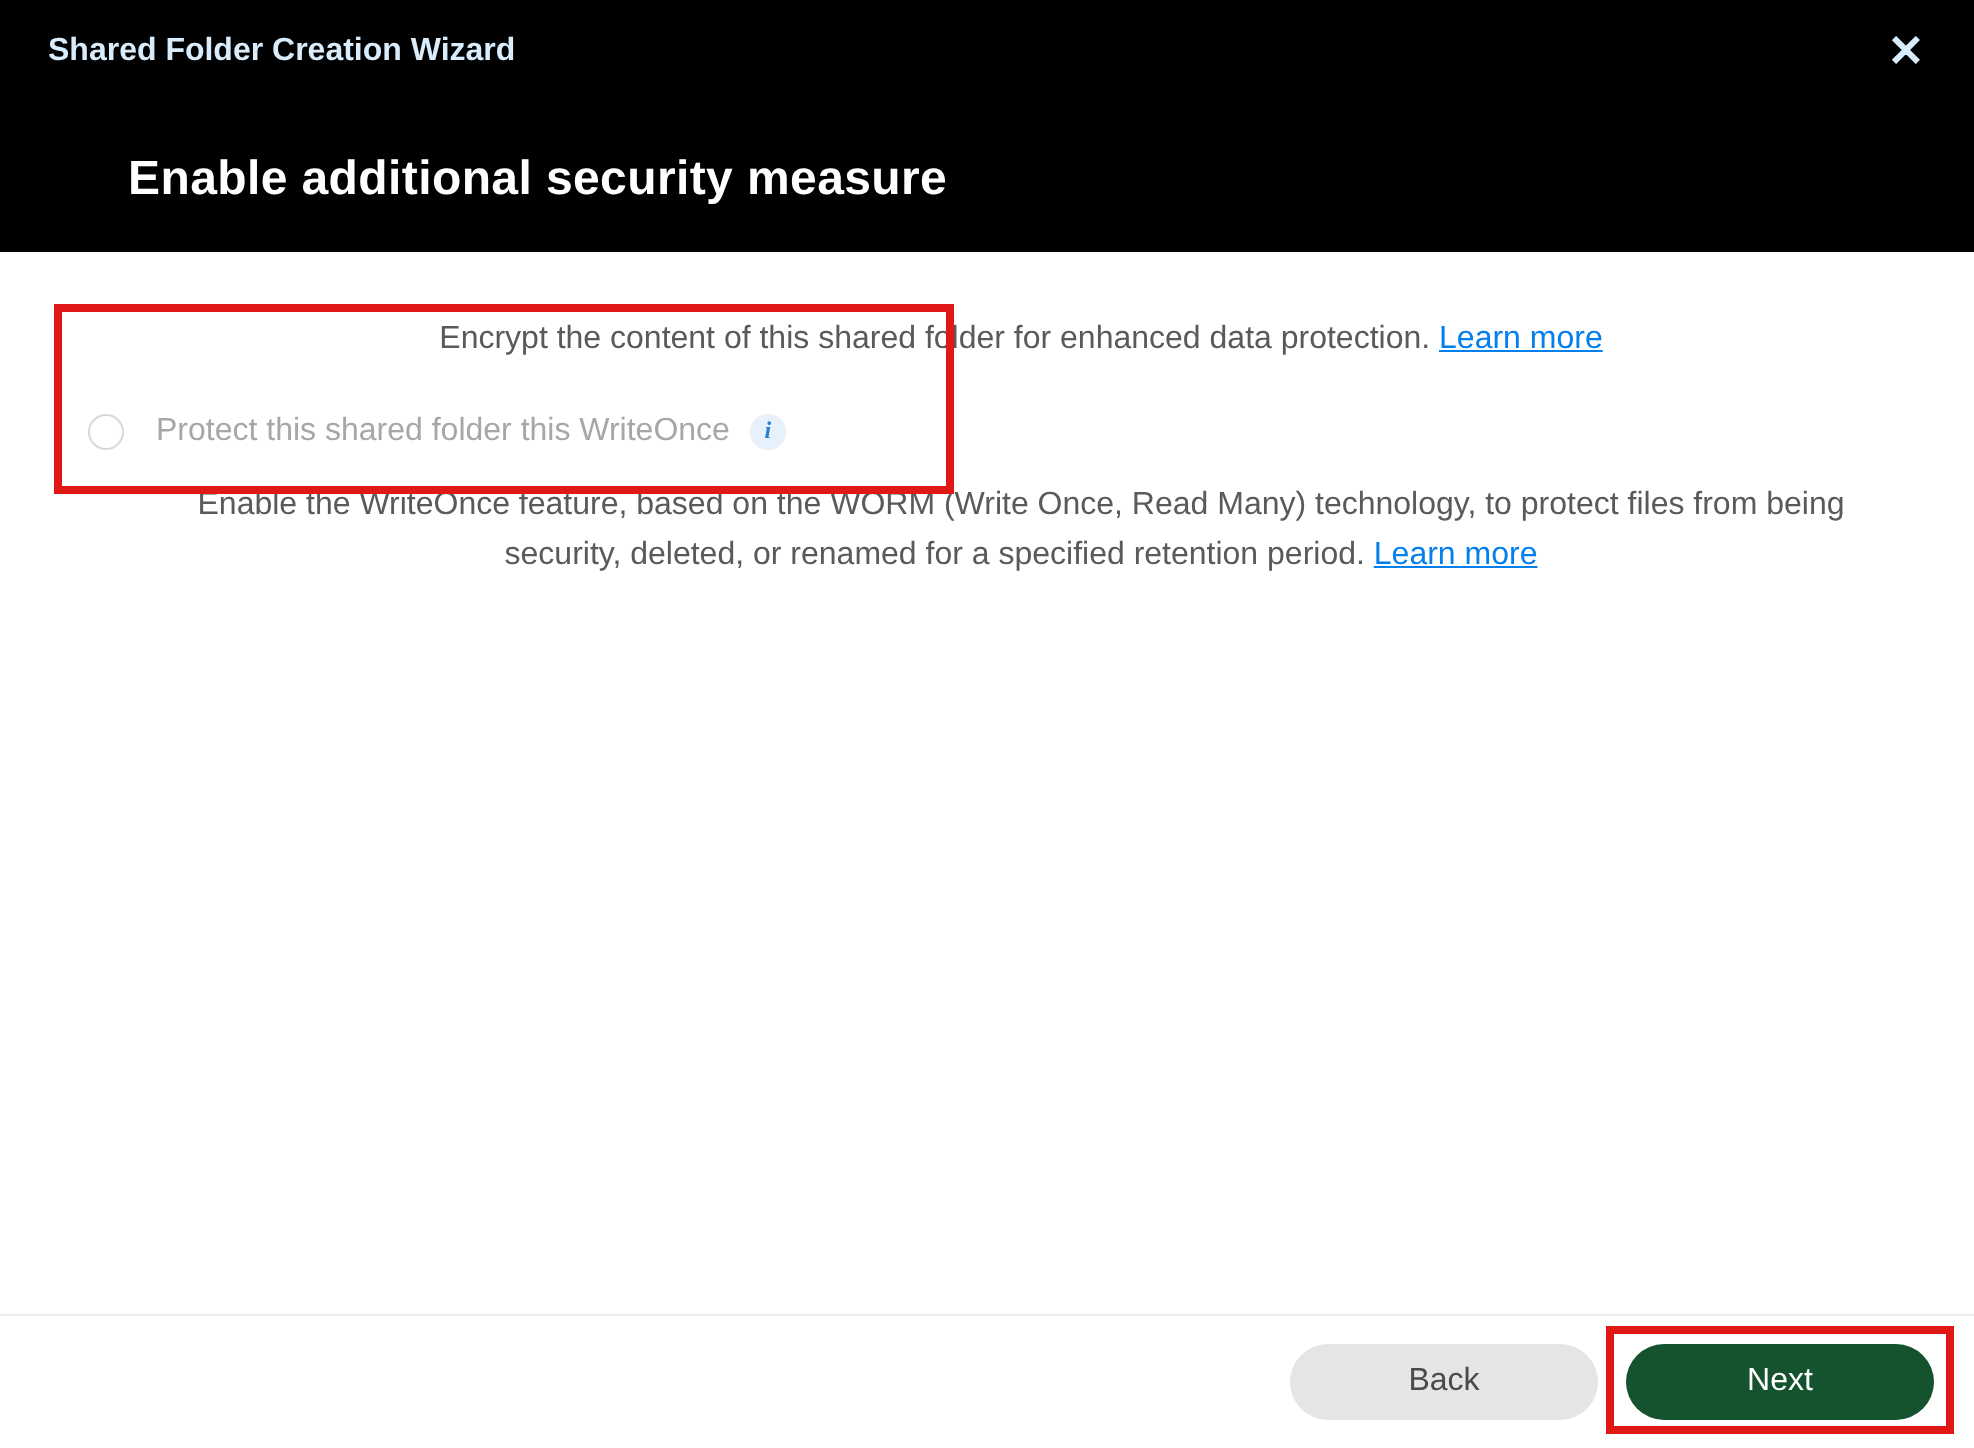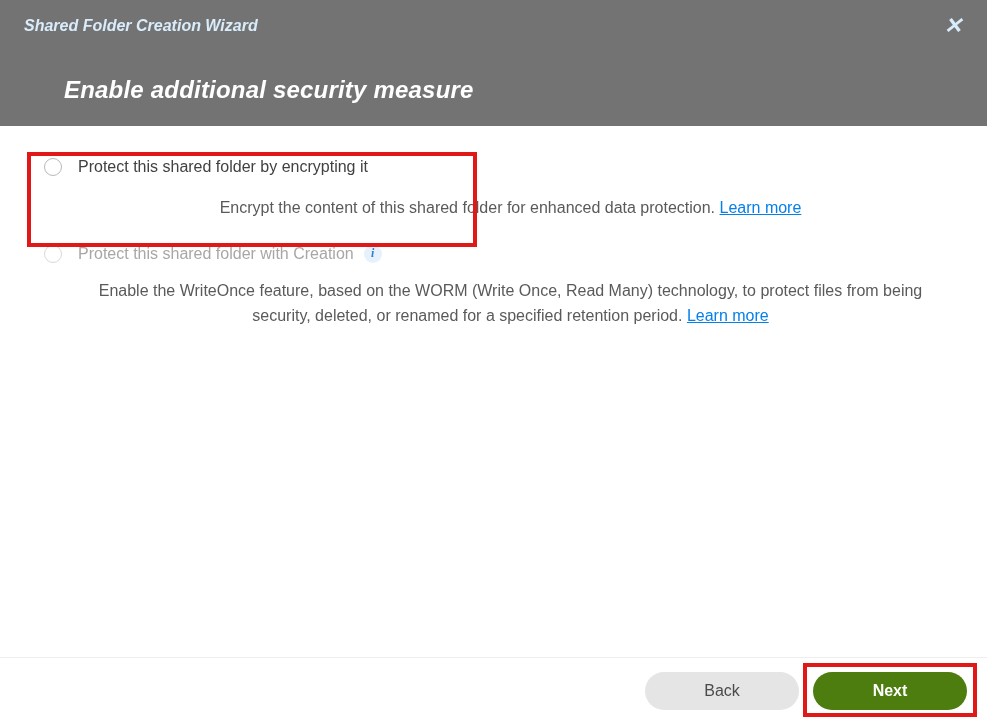--- a/index.html
+++ b/index.html
@@ -1,69 +1,65 @@
 <!DOCTYPE html>
 <html><head>
   <meta charset="utf-8">
   <style>
     * { box-sizing: border-box; margin: 0; padding: 0; }
     html, body { width: 987px; height: 724px; font-family: -apple-system, BlinkMacSystemFont, "Segoe UI", Arial, sans-serif; background: #fff; overflow: hidden; }
     .wizard { width: 100%; height: 100%; display: flex; flex-direction: column; }
-    .header { background: #737373; color: #fff; padding: 0; position: relative; font-style: italic; }
+    .header { background: #000000; color: #fff; padding: 0; position: relative; }
     .title-bar { display: flex; align-items: center; justify-content: space-between; padding: 12px 20px 0 24px; }
     .title { font-size: 16px; font-weight: 600; color: #d9ecfb; }
     .close-btn { width: 28px; height: 28px; display: flex; align-items: center; justify-content: center; cursor: pointer; color: #d9ecfb; font-size: 22px; font-weight: 700; }
     .heading { font-size: 24px; font-weight: 700; padding: 36px 0 22px 64px; letter-spacing: 0.2px; }
     .body { flex: 1; padding: 32px 44px 0 44px; position: relative; color: #4a4a4a; }
     .highlight-box-1 { position: absolute; top: 26px; left: 27px; width: 450px; height: 95px; border: 4px solid #e11818; pointer-events: none; }
     .row { display: flex; align-items: center; margin-bottom: 20px; }
     .radio { width: 18px; height: 18px; border: 1.5px solid #b9b9b9; border-radius: 50%; margin-right: 16px; display: inline-flex; align-items: center; justify-content: center; flex-shrink: 0; cursor: pointer; background:#fff;}
     .radio.selected { border-color: #057feb; }
     .radio.selected .dot { width: 10px; height: 10px; background: #057feb; border-radius: 50%; }
     .radio.disabled { border-color: #d9d9d9; cursor: default; }
     .label { font-size: 16px; color: #414141; }
     .label.disabled { color: #a7a7a7; }
     .desc { font-size: 16px; color: #5a5a5a; line-height: 1.55; margin: 0 0 24px 34px; text-align: center; }
     .link { color: #057feb; text-decoration: underline; cursor: pointer; }
     .info-icon { width: 18px; height: 18px; border-radius: 50%; background: #e6f1fb; color: #2f7fd1; display: inline-flex; align-items: center; justify-content: center; font-size: 12px; font-style: italic; font-weight: 700; margin-left: 10px; font-family: Georgia, serif;}
     .footer { border-top: 1px solid #eee; padding: 14px 20px 14px 20px; display: flex; justify-content: flex-end; align-items: center; gap: 14px; position: relative; }
     .btn { min-width: 154px; height: 38px; border-radius: 19px; font-size: 16px; display: inline-flex; align-items: center; justify-content: center; cursor: pointer; border: none; }
     .btn-back { background: #e5e5e5; color: #4a4a4a; }
-    .btn-next { background: #4d7c0f; color: #fff; font-weight: 700;}
+    .btn-next { background: #14532d; color: #fff; font-weight: 400;}
     .highlight-box-2 { position: absolute; right: 10px; top: 5px; width: 174px; height: 54px; border: 4px solid #e11818; pointer-events: none; }
   </style>
 </head>
 <body>
 
 <div class="wizard">
   <div class="header">
     <div class="title-bar">
       <div class="title">Shared Folder Creation Wizard</div>
       <div class="close-btn">
         <span>✕</span>
       </div>
     </div>
     <div class="heading">Enable additional security measure</div>
   </div>
 
   <div class="body">
     <div class="highlight-box-1"></div>
 
 
-    <div class="row">
-      <span class="radio"></span>
-      <span class="label">Protect this shared folder by encrypting it</span>
-    </div>
     <div class="desc">
       <span>Encrypt the content of this shared folder for enhanced data protection. </span><a class="link">Learn more</a>
     </div>
 
     <div class="row" style="margin-bottom:16px;">
       <span class="radio disabled"></span>
-      <span class="label disabled">Protect this shared folder with Creation</span>
+      <span class="label disabled">Protect this shared folder this WriteOnce</span>
       <span class="info-icon">i</span>
     </div>
     <div class="desc">
       <span>Enable the WriteOnce feature, based on the WORM (Write Once, Read Many) technology, to protect files from being security, deleted, or renamed for a specified retention period. </span><a class="link">Learn more</a>
     </div>
   </div>
 
   <div class="footer">
     <div class="highlight-box-2"></div>
     <button class="btn btn-back">Back</button>

